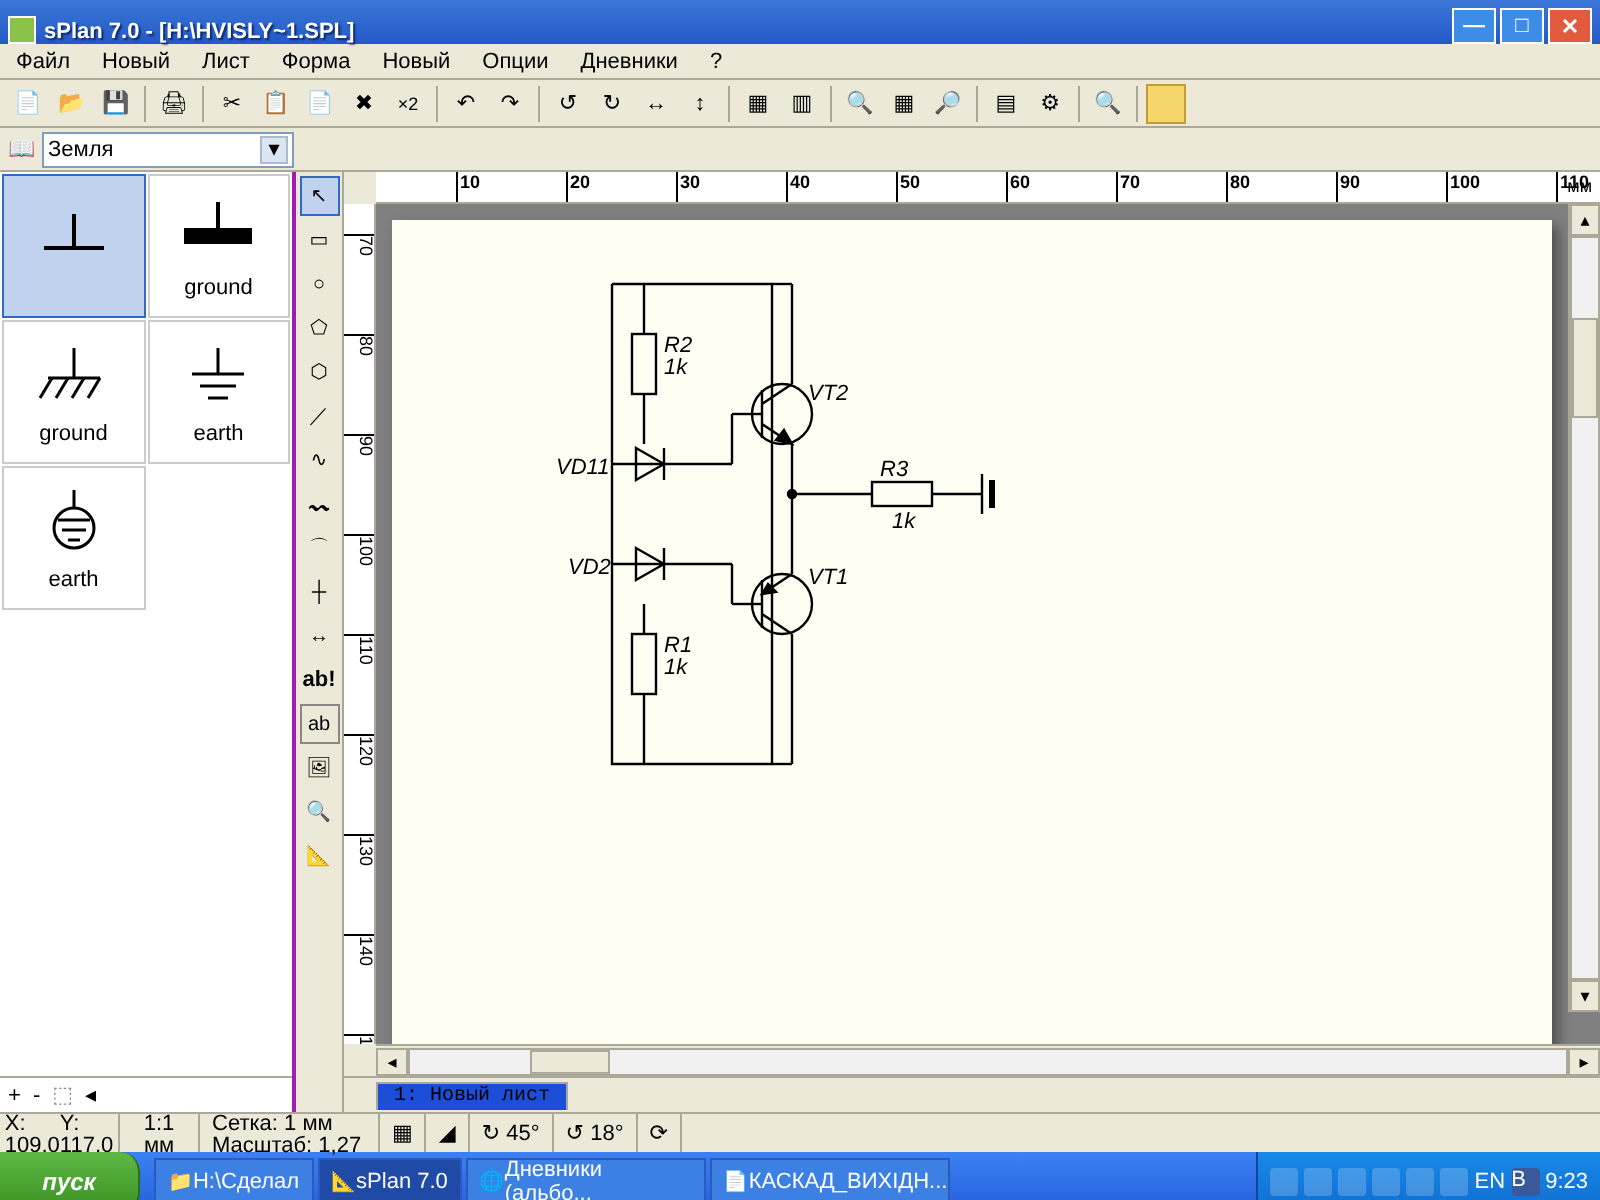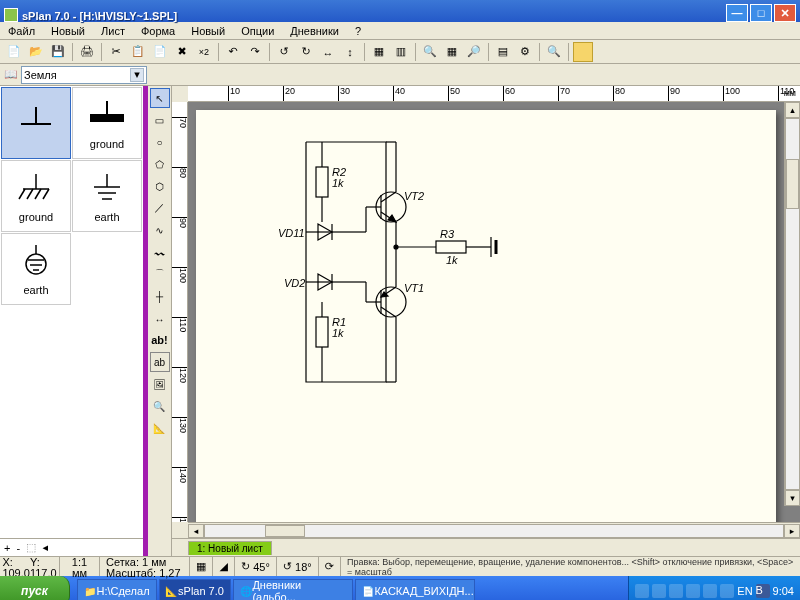--- a/index.html
+++ b/index.html
@@ -19,50 +19,50 @@
 
 .toolbar { height: 24px; background: #ece9d8; display: flex; align-items: center; padding: 0 4px; gap: 2px; border-bottom: 1px solid #aca899; }
 .tbtn { width: 20px; height: 20px; display: flex; align-items: center; justify-content: center; border: 1px solid transparent; }
 .tsep { width: 1px; height: 18px; background: #aca899; margin: 0 2px; }
 
 .second-bar { height: 22px; background: #ece9d8; display: flex; align-items: center; padding: 0 4px; border-bottom: 1px solid #aca899; }
 .combo { height: 18px; border: 1px solid #7f9db9; background: #fff; display: flex; align-items: center; padding: 0 2px; width: 126px; }
 .combo .arrow { width: 14px; height: 14px; background: #dbe5f1; border: 1px solid #abc; margin-left: auto; display: flex; align-items: center; justify-content: center; }
 
 .workarea { display: flex; height: 470px; }
-.library { width: 148px; background: #fff; border-right: 5px solid #a21caf; display: flex; flex-direction: column; }
+.library { width: 148px; background: #fff; border-right: 2px solid #a21caf; display: flex; flex-direction: column; }
 .lib-grid { display: grid; grid-template-columns: 1fr 1fr; gap: 1px; padding: 1px; }
 .lib-cell { height: 72px; background: #fff; border: 1px solid #ccc; display: flex; flex-direction: column; align-items: center; justify-content: center; font-size: 10px; }
 .lib-cell.sel { background: #c1d2ee; border: 1px solid #316ac5; }
 .lib-cell svg { width: 50px; height: 40px; }
 .lib-cell .lbl { color: #000; margin-top: 2px; }
 
 .tool-col { width: 24px; background: #ece9d8; border-right: 1px solid #aca899; display: flex; flex-direction: column; align-items: center; padding: 2px 0; gap: 2px; }
 .vtool { width: 20px; height: 20px; display: flex; align-items: center; justify-content: center; border: 1px solid transparent; font-size: 10px; }
 .vtool.sel { border: 1px solid #316ac5; background: #c1d2ee; }
 
 .canvas-wrap { flex: 1; display: flex; flex-direction: column; background: #ece9d8; }
 .ruler-h { height: 16px; background: #fff; border-bottom: 1px solid #aca899; position: relative; margin-left: 16px; overflow: hidden; }
-.ruler-h .tick { position: absolute; top: 0; height: 16px; border-left: 1px solid #000; font-size: 9px; padding-left: 1px; }
+.ruler-h .tick { position: absolute; top: 0; height: 16px; border-left: 1px solid #000; font-size: 9px; padding-left: 1px; font-weight: bold; }
 .canvas-row { flex: 1; display: flex; overflow: hidden; }
 .ruler-v { width: 16px; background: #fff; border-right: 1px solid #aca899; position: relative; overflow: hidden; }
 .ruler-v .tick { position: absolute; left: 0; width: 16px; border-top: 1px solid #000; font-size: 9px; writing-mode: vertical-rl; }
 .canvas { flex: 1; background: #808080; position: relative; overflow: hidden; }
 .page { position: absolute; left: 8px; top: 8px; width: 580px; height: 420px; background: #fffef2; box-shadow: 3px 3px 6px rgba(0,0,0,.4); }
 .schematic { position: absolute; left: 110px; top: 32px; }
 .scroll-h { height: 16px; background: #ece9d8; display: flex; align-items: center; border-top: 1px solid #aca899; margin-left: 16px; }
 .scroll-h .btn { width: 16px; height: 14px; background: #ece9d8; border: 1px solid #aca899; display: flex; align-items: center; justify-content: center; font-size: 9px; }
 .scroll-h .track { flex: 1; height: 14px; background: #f0f0f0; border: 1px solid #aca899; position: relative; }
 .scroll-h .thumb { position: absolute; left: 60px; top: 0; width: 40px; height: 100%; background: #ece9d8; border: 1px solid #aca899; }
 .scroll-v { position: absolute; right: 0; top: 0; bottom: 16px; width: 16px; background: #ece9d8; border-left: 1px solid #aca899; display: flex; flex-direction: column; }
 .scroll-v .btn { height: 16px; background: #ece9d8; border: 1px solid #aca899; display: flex; align-items: center; justify-content: center; font-size: 9px; }
 .scroll-v .track { flex: 1; background: #f0f0f0; border: 1px solid #aca899; position: relative; }
 .scroll-v .thumb { position: absolute; top: 40px; left: 0; height: 50px; width: 100%; background: #ece9d8; border: 1px solid #aca899; }
 .tab-row { height: 18px; background: #ece9d8; display: flex; align-items: center; border-top: 1px solid #aca899; padding-left: 16px; }
-.tab { padding: 1px 8px; background: #84cc16; border: 1px solid #aca899; border-bottom: none; font-size: 10px; }
+.tab { padding: 1px 8px; background: #1d4ed8; border: 1px solid #aca899; border-bottom: none; font-size: 10px; font-family: Liberation Mono, monospace; }
 
 .statusbar { height: 20px; background: #ece9d8; display: flex; align-items: center; border-top: 1px solid #aca899; font-size: 10px; }
 .status-cell { border-right: 1px solid #aca899; padding: 0 6px; height: 100%; display: flex; align-items: center; }
 .status-hint { flex: 1; padding: 0 6px; font-size: 9px; color: #333; overflow: hidden; }
 
 .taskbar { height: 30px; background: linear-gradient(#3c81f3,#245edb); display: flex; align-items: center; }
 .startbtn { height: 30px; width: 70px; background: linear-gradient(#5fb845,#3a9122); border-radius: 0 10px 10px 0; display: flex; align-items: center; justify-content: center; color: #fff; font-weight: bold; font-style: italic; font-size: 12px; border-right: 1px solid #2b6f19; }
 .task { height: 24px; margin: 0 1px; padding: 0 6px; background: #3d80e4; border: 1px solid #2a5cbf; display: flex; align-items: center; color: #fff; font-size: 10px; max-width: 120px; overflow: hidden; }
 .task.active { background: #1f4aa5; }
 .tray { margin-left: auto; height: 30px; background: linear-gradient(#1889e8,#0f6dd0); display: flex; align-items: center; padding: 0 6px; gap: 3px; color: #fff; font-size: 10px; border-left: 1px solid #0a4a9e; }
@@ -348,34 +348,33 @@
   </div>
   <div class="status-cell" style="width:90px;flex-direction:column;align-items:flex-start;font-size:9px;line-height:1">
     <span>Сетка: 1 мм</span>
     <span>Масштаб: 1,27</span>
   </div>
   <div class="status-cell">▦</div>
   <div class="status-cell">◢</div>
   <div class="status-cell"><span>↻</span>&nbsp;<span>45°</span></div>
   <div class="status-cell"><span>↺</span>&nbsp;<span>18°</span></div>
   <div class="status-cell">⟳</div>
-  <div class="status-hint">Правка: Выбор, перемещение, вращение, удаление компонентов... &lt;Shift&gt; отключение привязки, &lt;Space&gt; = масштаб</div>
 </div>
 
 <div class="taskbar">
   <div class="startbtn">пуск</div>
   <div style="width:6px"></div>
   <div class="task">📁 <span>H:\Сделал</span></div>
   <div class="task active">📐 <span>sPlan 7.0</span></div>
   <div class="task">🌐 <span>Дневники (альбо...</span></div>
   <div class="task">📄 <span>КАСКАД_ВИХІДН...</span></div>
   <div class="tray">
     <div class="ti"></div>
     <div class="ti"></div>
     <div class="ti"></div>
     <div class="ti"></div>
     <div class="ti"></div>
     <div class="ti"></div>
     <span>EN</span>
     <div class="ti" style="background:#3b5998">В</div>
-    <span>9:04</span>
+    <span>9:23</span>
   </div>
 </div>
 
 </body></html>

